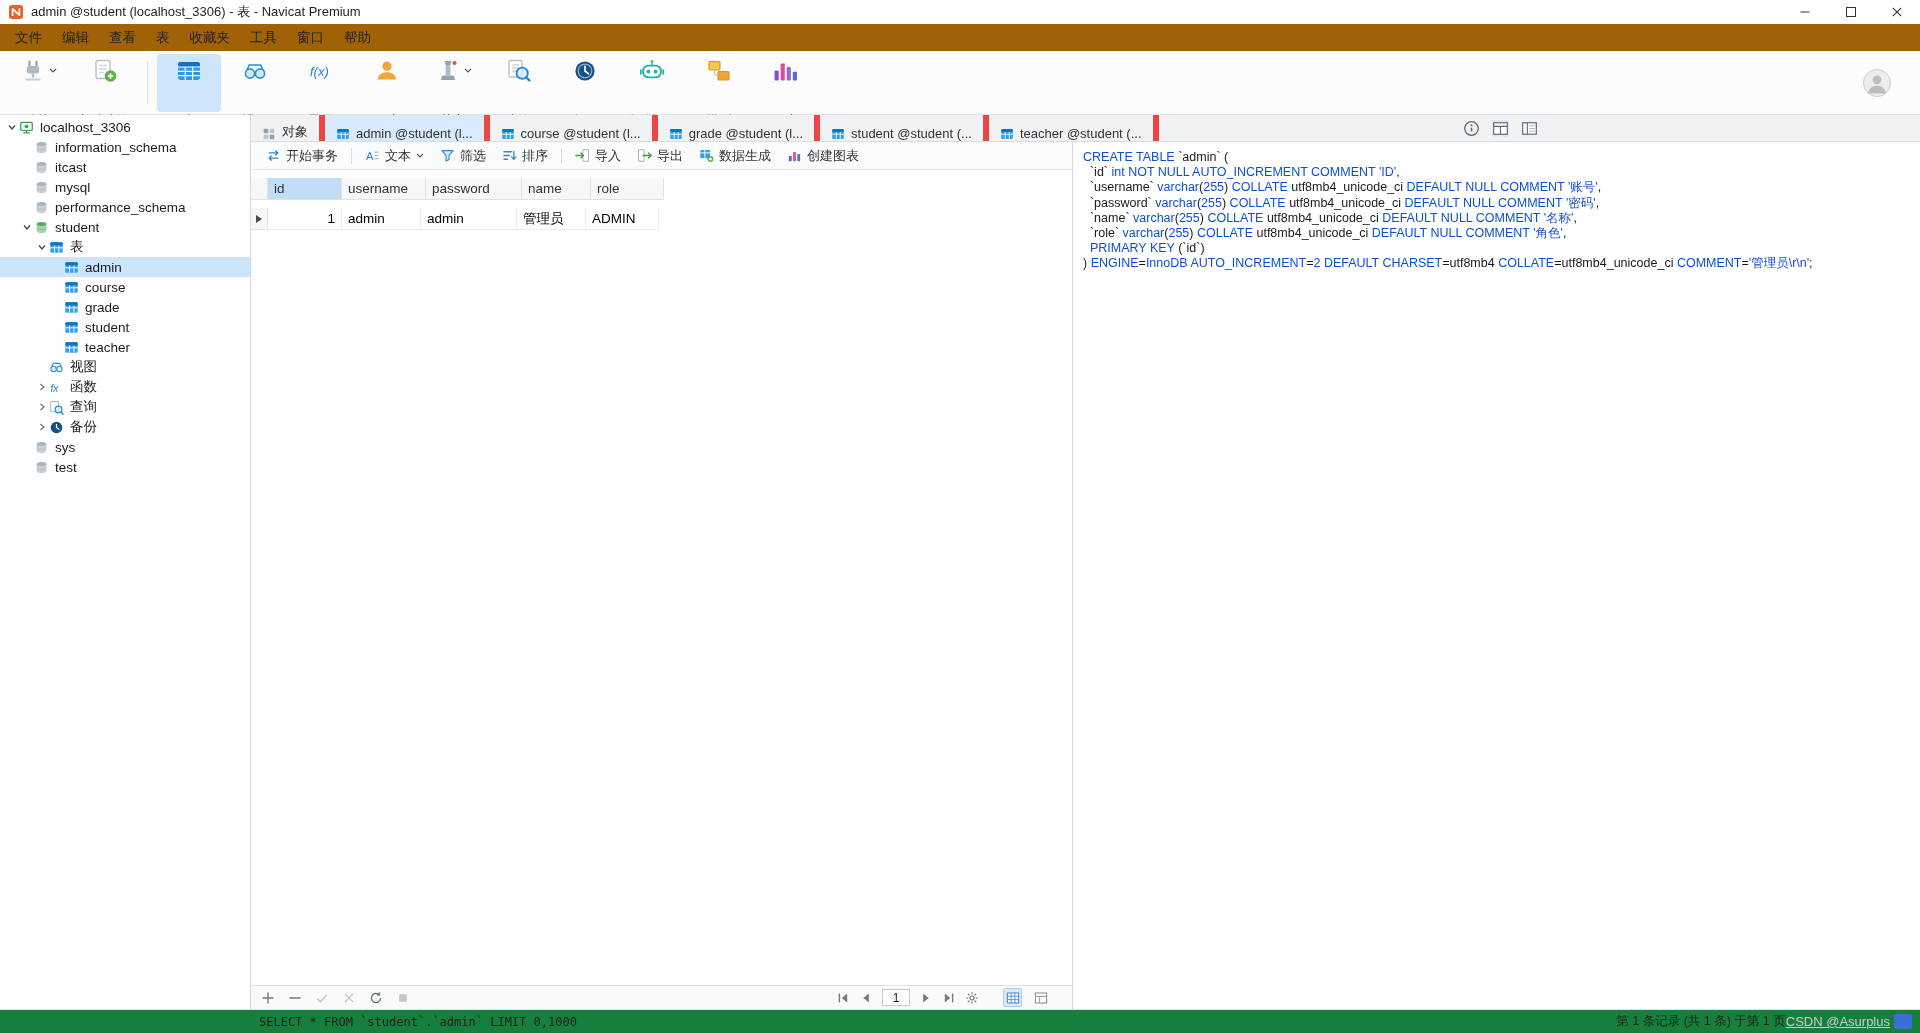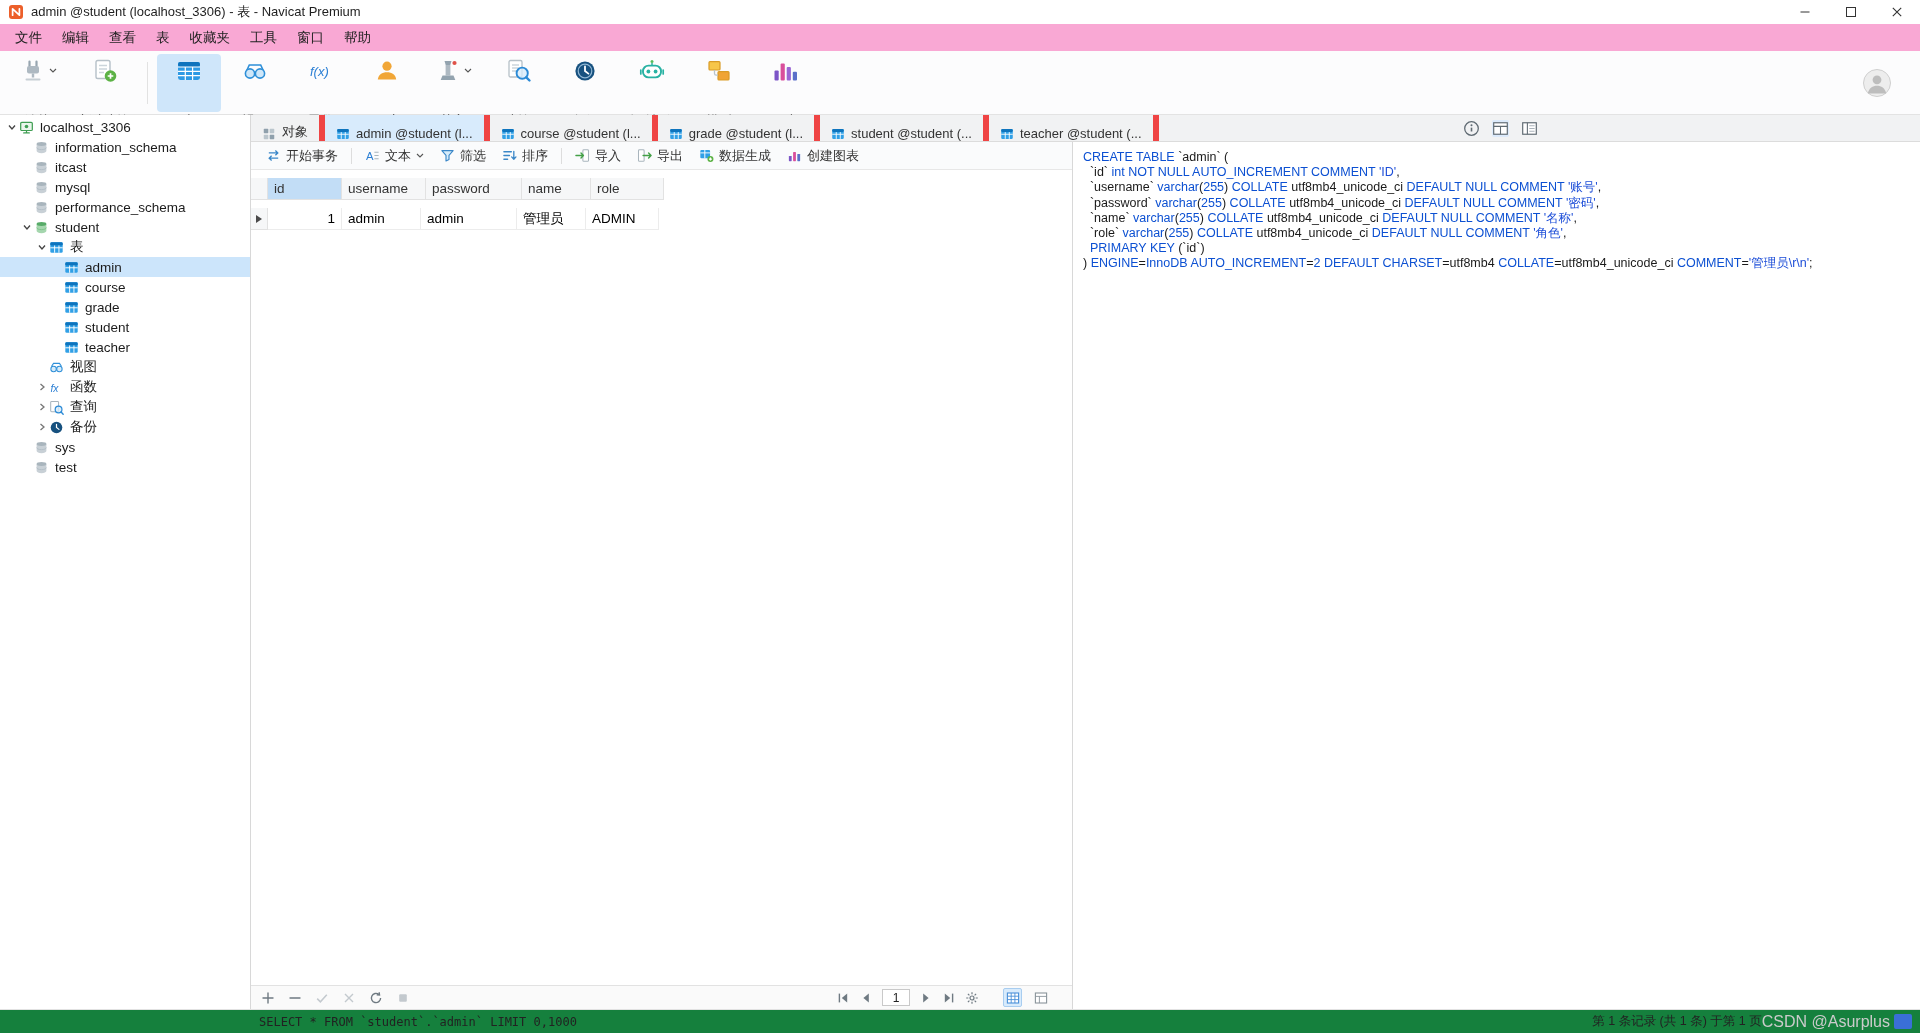--- a/index.html
+++ b/index.html
@@ -11,21 +11,21 @@
   
   .titlebar{height:24px;flex:0 0 auto;display:flex;align-items:center;background:#fff;padding-left:8px;}
   .app-icon{width:16px;height:16px;margin-right:7px;}
   .title-text{font-size:13px;color:#1f1f1f;white-space:nowrap;}
   .win-controls{margin-left:auto;display:flex;height:100%;}
   .win-btn{width:46px;height:100%;display:flex;align-items:center;justify-content:center;}
   .win-btn .ic{width:12px;height:12px;display:inline-flex;}
   .win-btn .ic svg{width:100%;height:100%;}
 
   
-  .menubar{height:27px;flex:0 0 auto;display:flex;align-items:center;background:#f9a8d4;padding-left:5px;}
+  .menubar{height:27px;flex:0 0 auto;display:flex;align-items:center;background:#a16207;padding-left:5px;}
   .menu-item{font-size:13.5px;color:#222;padding:0 10px;line-height:27px;white-space:nowrap;}
 
   
   .toolbar{height:64px;flex:0 0 auto;display:flex;align-items:center;background:#fcfcfd;border-bottom:1px solid #e3e3e3;padding:0 6px;}
   .toolbar-items{display:flex;align-items:center;gap:2px;}
   .tool{min-width:64px;height:58px;display:flex;flex-direction:column;align-items:center;justify-content:flex-start;border-radius:4px;padding:4px 7px 2px;gap:24px;}
   .tool.active{background:#cfe6fa;}
   .tool-top{display:flex;align-items:center;gap:3px;height:28px;}
   .tool-top .icon{width:26px;height:26px;}
   .tool-top .caret{width:8px;height:5px;}
@@ -87,21 +87,21 @@
   .sqlpane{flex:1;background:#fff;padding:8px 10px;font-family:"DejaVu Sans Mono",monospace;font-size:12.5px;line-height:15.2px;white-space:pre;overflow:hidden;color:#1a1a1a;min-width:0;}
   .tk-kw{color:#0c50d2;}
   .tk-num{color:#0c50d2;}
   .tk-st{color:#1d4ed8;}
   .tk-pl{color:#1a1a1a;}
 
   .statusbar{height:24px;flex:0 0 auto;border-top:1px solid #e2e2e2;background:#15803d;display:flex;align-items:center;padding-left:259px;padding-right:8px;}
   .status-sql{font-family:"DejaVu Sans Mono",monospace;font-size:12px;color:#222;white-space:nowrap;}
   .status-right{margin-left:auto;display:flex;align-items:center;}
   .record-info{font-size:12.5px;color:#222;white-space:nowrap;}
-  .watermark{color:#cbcbcb;font-size:16px;display:flex;align-items:center;gap:4px;white-space:nowrap;}
+  .watermark{color:#cbcbcb;font-size:13px;display:flex;align-items:center;gap:4px;white-space:nowrap;text-decoration:underline;}
   .corner-chip{width:18px;height:15px;background:#3a6fd8;border-radius:2px;display:inline-block;}
 </style>
 </head>
 <body>
 
 <div class="app">
 
   <div class="titlebar">
     <span class="app-icon icon">
         <svg viewBox="0 0 16 16">

